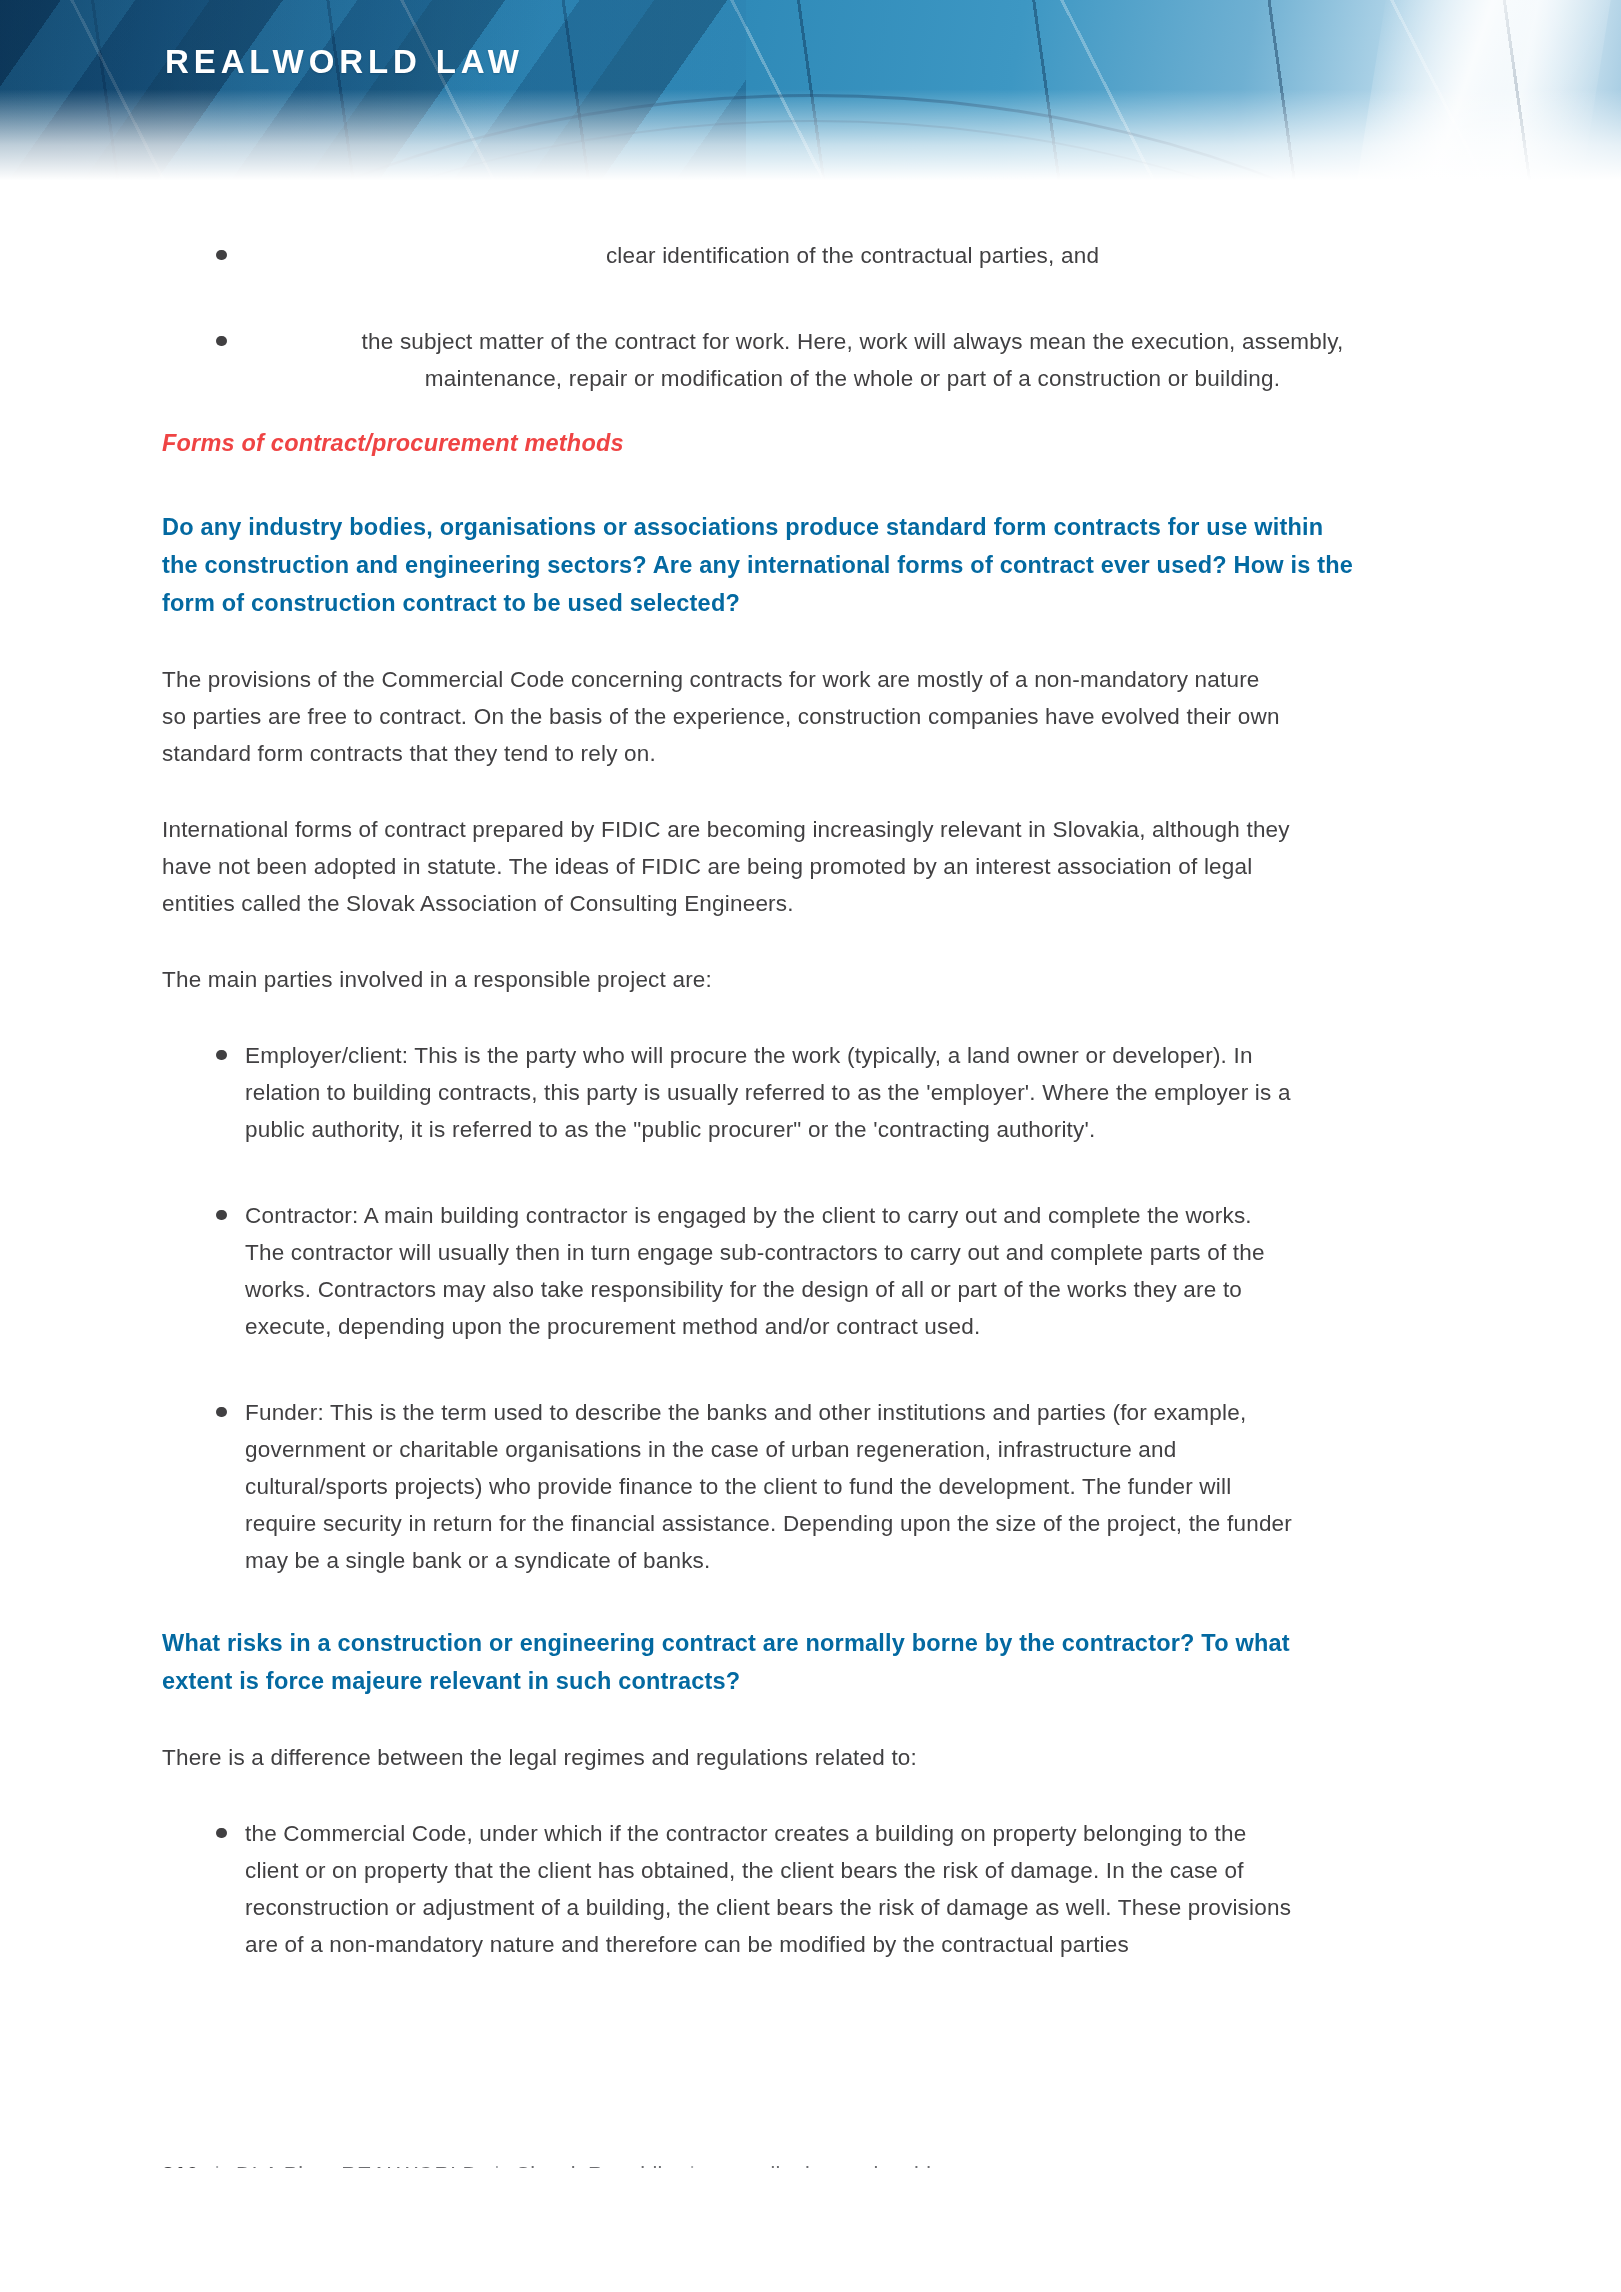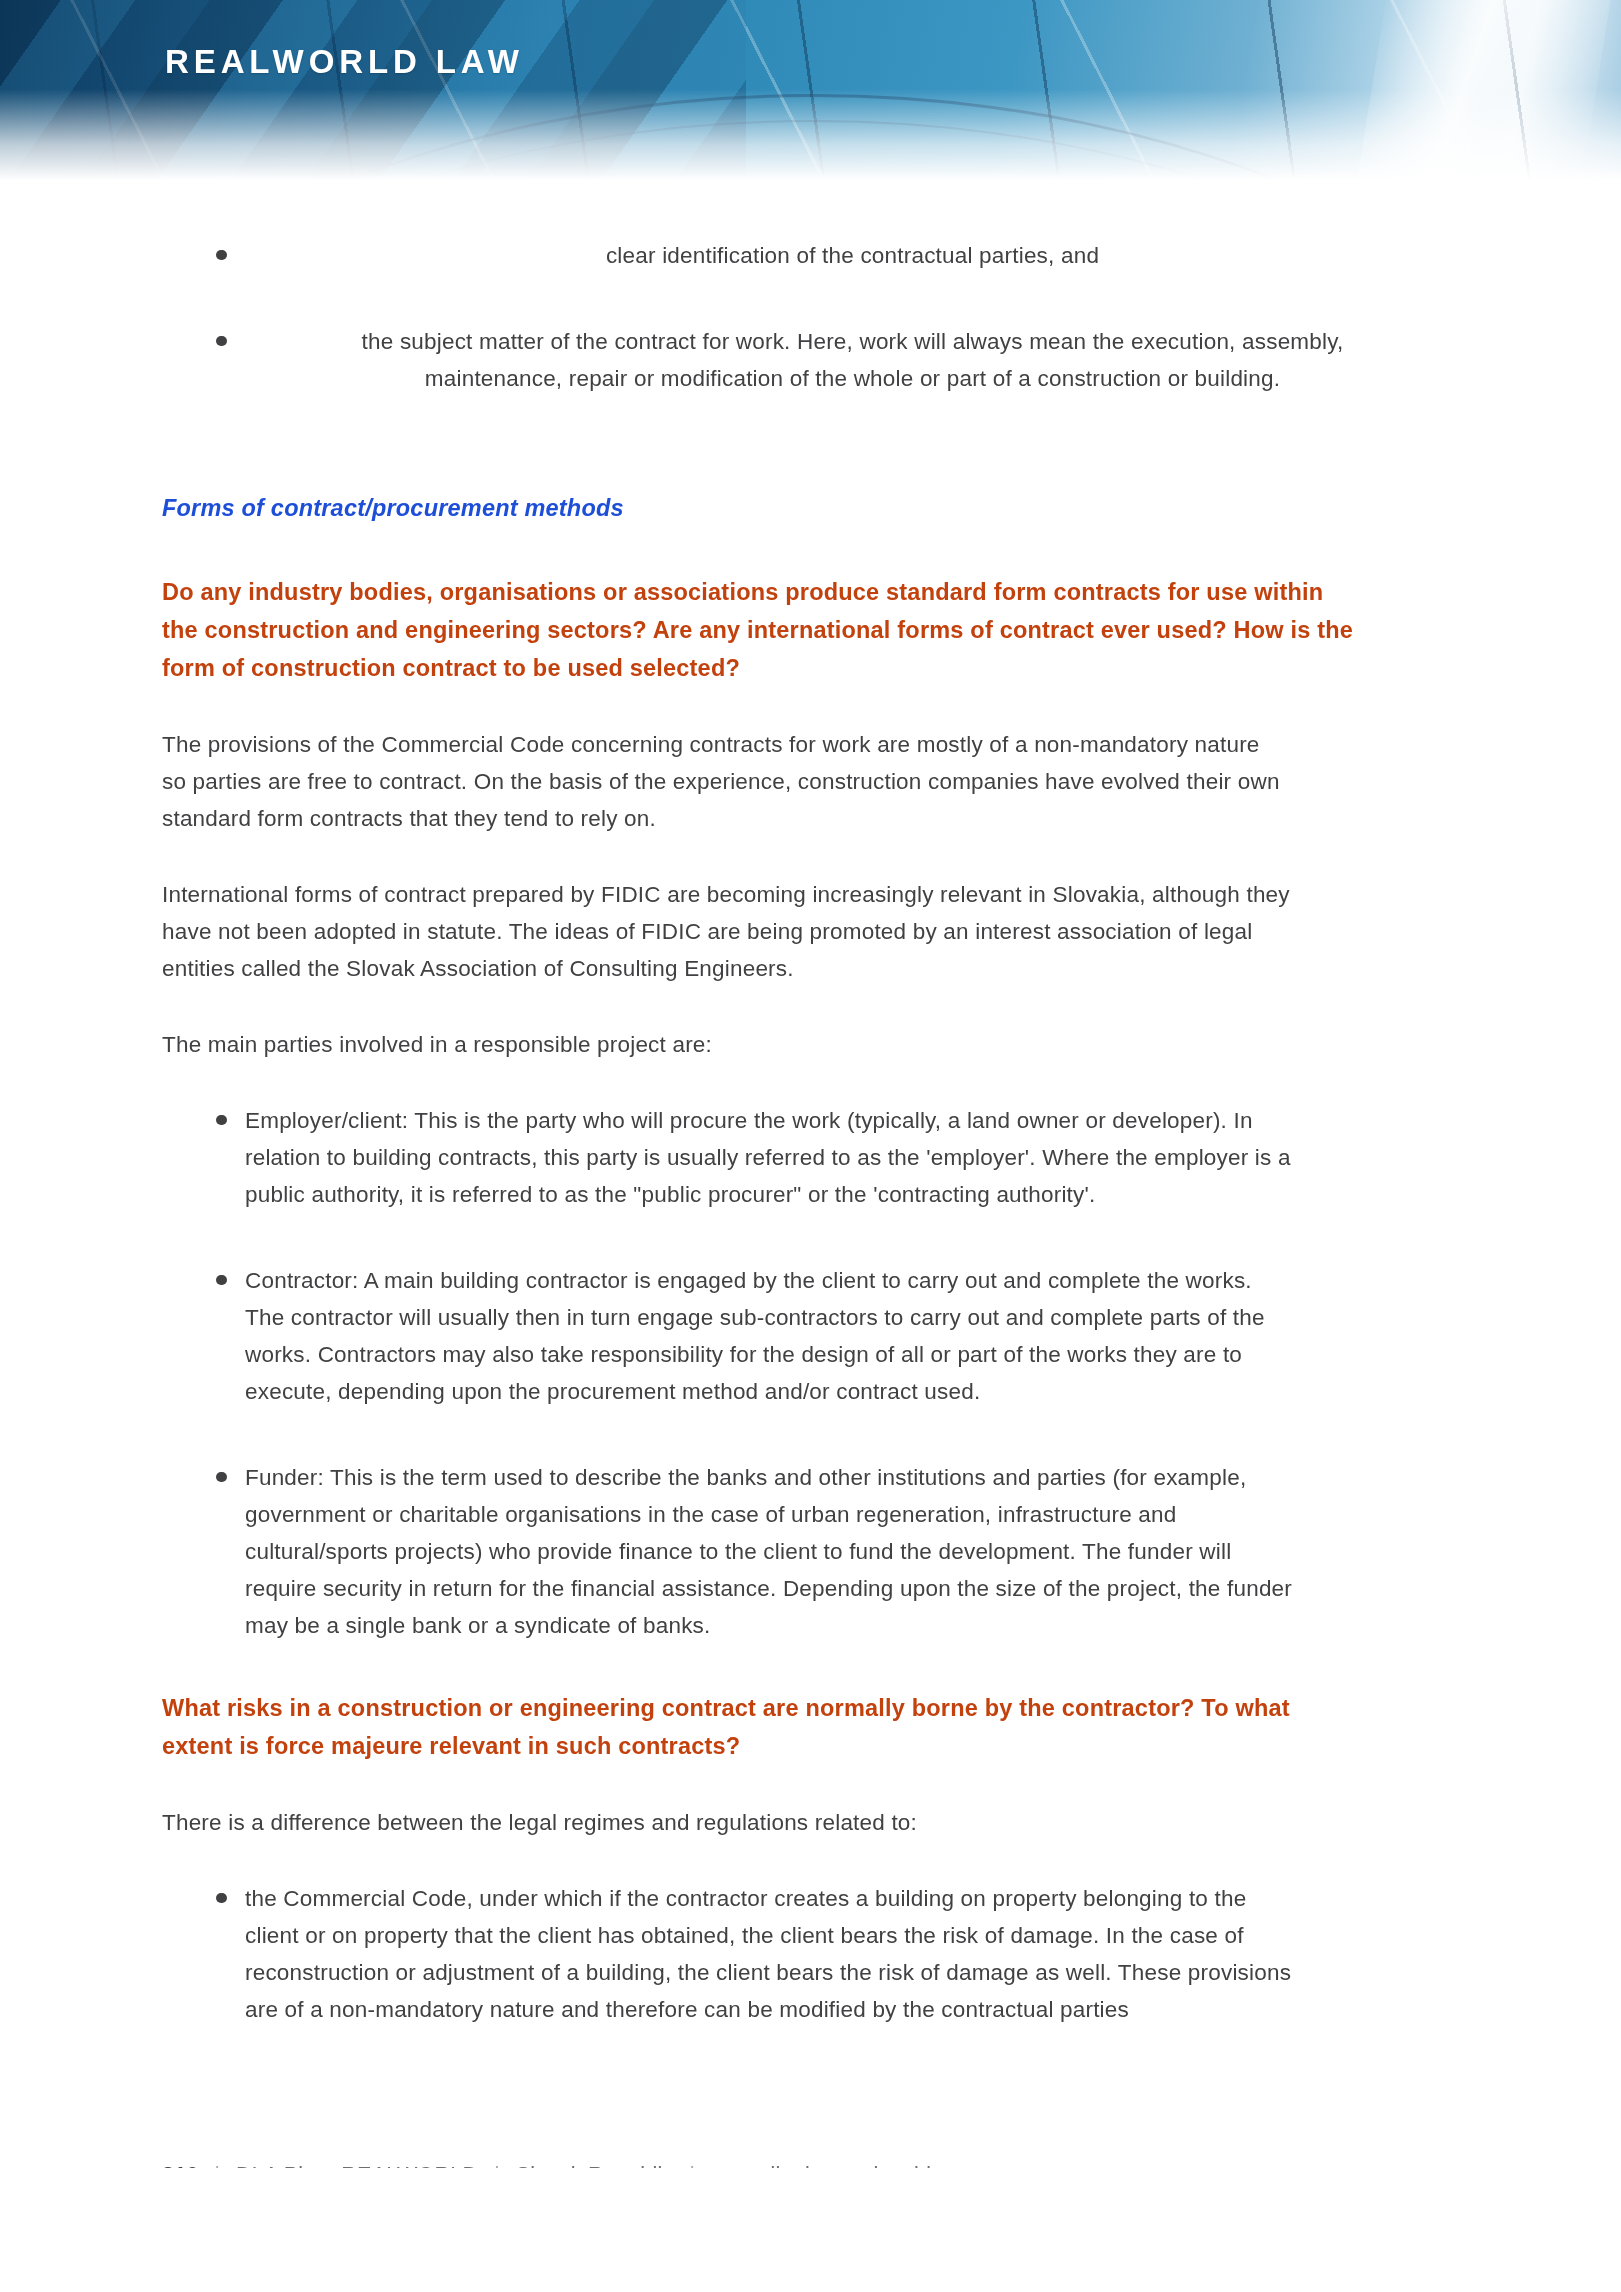--- a/index.html
+++ b/index.html
@@ -75,30 +75,30 @@
   .bullets { list-style:none; margin-top:39px; }
   .bullets.first { margin-top:51px;text-align:center; }
   .bullets li { position:relative; padding-left:83px; }
   .bullets li + li { margin-top:49px; }
   .bullet-dot {
     position:absolute; left:54px; top:12.7px;
     width:10.8px; height:10.8px; border-radius:50%;
     background:#414042;
   }
   .subheading {
-    margin-top:92px;
+    margin-top:27px;
     font-size:23.5px; line-height:39px;
     font-style:italic; font-weight:bold;
-    color:#1d4ed8;
+    color:#ef4444;
   }
   .question {
     margin-top:45px;
     font-size:23.5px; line-height:38px;
     font-weight:bold;
-    color:#c2410c;
+    color:#0369a1;
   }
   .paragraph { margin-top:39px; }
   
   .footer {
     position:absolute; left:162px; top:2162px;
     display:flex; align-items:center;
     font-size:21.6px; color:#6d6e71; letter-spacing:0.2px;
   }
   .footer .page-num { color:#414042; font-weight:bold; }
   .footer .sep { color:#a7a9ac; padding:0 15.7px; font-size:22.5px; }

